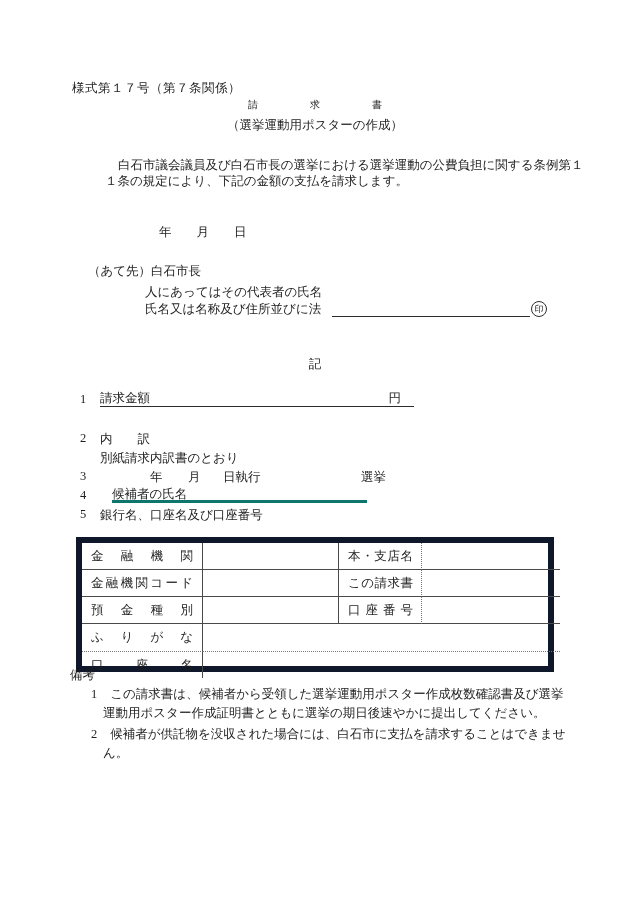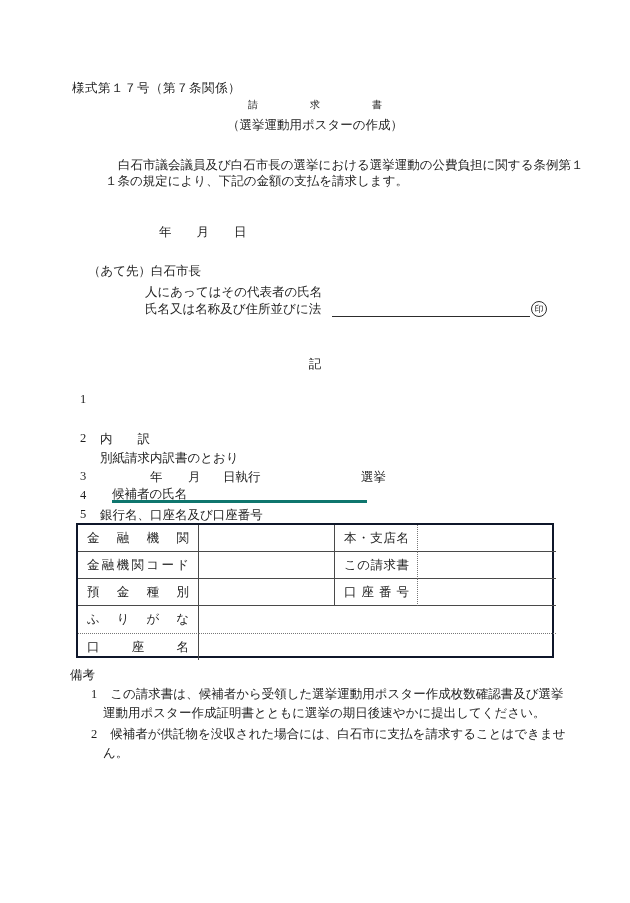--- a/index.html
+++ b/index.html
@@ -46,25 +46,25 @@
   .u-name {
     position:absolute; left:112px; top:-2px; width:255px; height:17px;
     border-bottom:3px solid #0f766e;
   }
   .p-year { position:absolute; left:150px; top:0; }
   .p-month { position:absolute; left:188px; top:0; }
   .p-day { position:absolute; left:223px; top:0; }
   .p-election { position:absolute; left:361px; top:0; }
   
   .bank-table {
-    left:76px; top:523px; width:478px; height:135px;
+    left:76px; top:537px; width:478px; height:135px;
     display:grid;
     grid-template-columns:121px 136px 83px 138px;
     grid-template-rows:27px 27px 27px 28px 26px;
-    border:2px solid #0f172a;
+    border:6px solid #0f172a;
   }
   .bt-cell { border-right:1px solid #4a4a4a; border-bottom:1px solid #4a4a4a; }
   .bt-label {
     text-align:justify; text-align-last:justify;
     padding:0 9px; line-height:26px; overflow:hidden;
   }
   .bt-lastcol { border-right:none; }
   .bt-dotleft { border-left:1px dotted #777; margin-left:-1px; }
   .bt-dotbottom { border-bottom:1px dotted #777; }
   .bt-span3 { grid-column:2 / 5; border-right:none; }
@@ -96,20 +96,24 @@
   <div>人にあってはその代表者の氏名</div>
   <div>氏名又は名称及び住所並びに法</div>
 </div>
 <div class="abs name-underline"></div>
 <div class="abs seal">印</div>
 
 <div class="abs ki-heading">記</div>
 
 <div class="abs item i1">
   <span class="num">1</span>
+  <span class="u-amount">
+    <span>請求金額</span>
+    <span class="unit">円</span>
+  </span>
 </div>
 
 <div class="abs item i2">
   <span class="num">2</span>
   <span class="lbl">内　　訳</span>
 </div>
 <div class="abs item i2s">
   <span class="lbl">別紙請求内訳書のとおり</span>
 </div>
 

